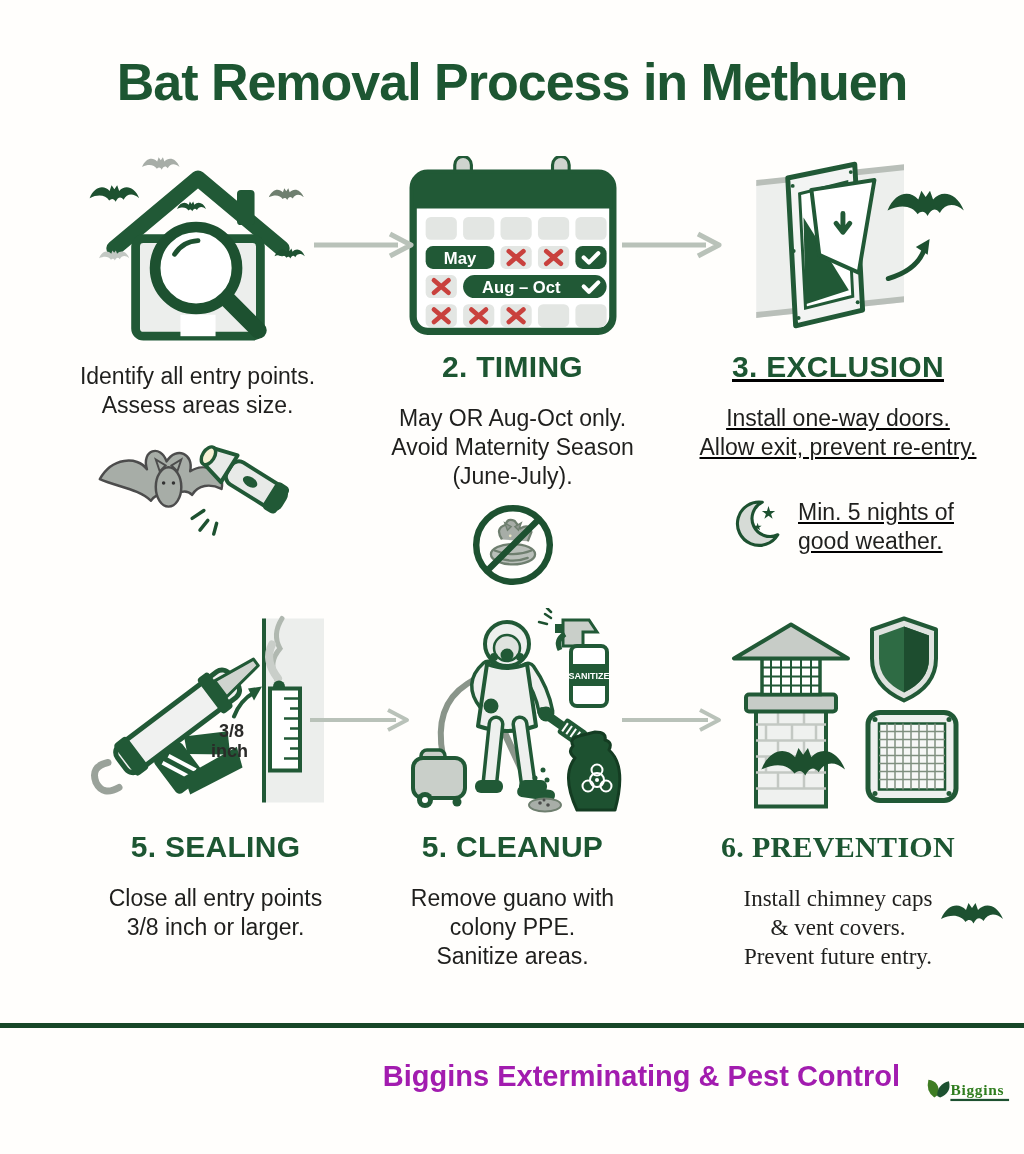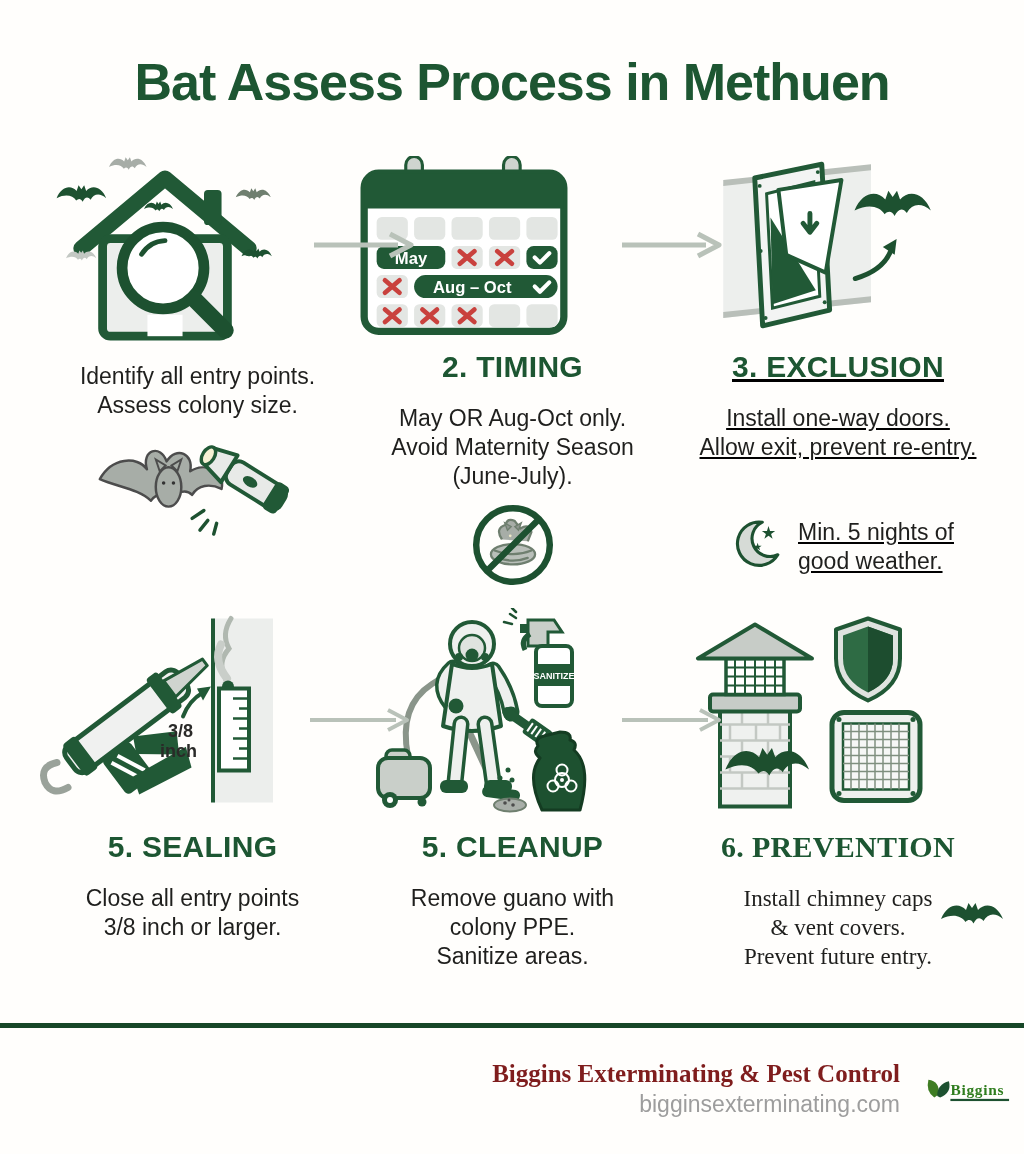--- a/index.html
+++ b/index.html
@@ -17,55 +17,55 @@
     font-family:"Liberation Sans", sans-serif;overflow:hidden;
   }
   .title{
     position:absolute;left:0;top:52px;width:1024px;text-align:center;
     font-size:52px;font-weight:800;letter-spacing:-1px;color:var(--green);margin:0;
   }
   .step{position:absolute;text-align:center;}
   #s1{left:40px;top:150px;width:315px;}
   #s2{left:360px;top:150px;width:305px;}
   #s3{left:672px;top:150px;width:332px;text-decoration:underline;}
-  #s4{left:35px;top:598px;width:315px;}
+  #s4{left:58px;top:598px;width:315px;}
   #s5{left:360px;top:598px;width:305px;}
   #s6{left:672px;top:598px;width:332px;font-family:Liberation Serif, serif;}
-  .icon-wrap{height:192px;display:flex;align-items:center;justify-content:flex-start;}
+  .icon-wrap{height:192px;display:flex;align-items:center;justify-content:center;}
   .row2 .icon-wrap{height:224px;}
   .step h2{margin:8px 0 0 0;font-size:30px;font-weight:800;color:var(--green);letter-spacing:.3px;}
   .desc{margin-top:20px;font-size:23px;line-height:29px;color:var(--ink);font-weight:500;}
   .subicon{margin-top:12px;display:flex;justify-content:center;}
-  .note{margin-top:54px;display:flex;align-items:center;justify-content:center;gap:14px;}
+  .note{margin-top:34px;display:flex;align-items:center;justify-content:center;gap:14px;}
   .note .note-text{font-size:23px;line-height:29px;color:var(--ink);text-align:left;font-weight:500;}
   .arrow{position:absolute;}
   #a1{left:312px;top:231px;}
   #a2{left:620px;top:231px;}
   #a3{left:308px;top:706px;}
   #a4{left:620px;top:706px;}
   .footer-bar{position:absolute;left:0;top:1023px;width:1024px;height:5px;background:var(--green-deep);}
   .footer-text{position:absolute;right:124px;top:1060px;text-align:right;}
-  .company{font-size:25px;font-weight:700;color:#7f1d1d;font-family:Liberation Serif, serif;}
+  .company{font-size:29px;font-weight:700;color:#a21caf;}
   .website{font-size:23px;color:#9d9d9d;margin-top:3px;}
   .logo{position:absolute;left:924px;top:1070px;}
   .corner-bat{position:absolute;right:0px;top:300px;}
 </style>
 </head>
 <body>
 
 <div class="page">
 
   <svg width="0" height="0" style="position:absolute" aria-hidden="true">
     <defs>
       <path id="bat" d="M1 20 C7 5 19 3 26 11 L28.5 4 L32 9 L35.5 4 L38 11 C45 3 57 5 63 20 C55 13 47.5 14.5 43.5 22 C40 17.5 36.5 18.5 33.5 24.5 C31.5 20.5 28.5 20 25.5 23 C21 16.5 12.5 14.5 1 20 Z"></path>
       <polygon id="star5" points="0,-9 2,-2.8 8.6,-2.8 3.3,1.1 5.3,7.3 0,3.4 -5.3,7.3 -3.3,1.1 -8.6,-2.8 -2,-2.8"></polygon>
     </defs>
   </svg>
 
-  <h1 class="title">Bat Assess Process in Methuen</h1>
+  <h1 class="title">Bat Removal Process in Methuen</h1>
 
   <section class="step" id="s1">
     <div class="icon-wrap">
       <svg width="250" height="195" viewBox="0 0 240 200">
         <path d="M34 102 L120 30 L206 102" fill="none" stroke="#215936" stroke-width="16" stroke-linecap="round" stroke-linejoin="round"></path>
         <rect x="160" y="42" width="18" height="36" rx="4" fill="#215936"></rect>
         <rect x="56" y="92" width="128" height="100" rx="8" fill="#eceeec" stroke="#215936" stroke-width="9"></rect>
         <rect x="102" y="170" width="36" height="22" fill="#ffffff"></rect>
         <circle cx="118" cy="122" r="42" fill="#ffffff" stroke="#1d5130" stroke-width="11"></circle>
         <path d="M96 108 A30 30 0 0 1 120 94" fill="none" stroke="#1d5130" stroke-width="5" stroke-linecap="round"></path>
@@ -73,21 +73,21 @@
         <use href="#bat" fill="#a7ada7" transform="translate(62,6) scale(0.62)"></use>
         <use href="#bat" fill="#1d5130" transform="translate(8,34) scale(0.82)"></use>
         <use href="#bat" fill="#1d5130" transform="translate(98,52) scale(0.48)"></use>
         <use href="#bat" fill="#6f7f6f" transform="translate(192,38) scale(0.58)"></use>
         <use href="#bat" fill="#1d5130" transform="translate(198,100) scale(0.5)"></use>
         <use href="#bat" fill="#c3c8c3" transform="translate(18,102) scale(0.5)"></use>
       </svg>
     </div>
     <div class="desc">
       <div>Identify all entry points.</div>
-      <div>Assess colony size.</div>
+      <div>Assess areas size.</div>
     </div>
     <div class="subicon">
       <svg width="216" height="108" viewBox="0 0 220 110">
         <path d="M10 48 C22 26 48 24 58 38 C52 18 72 12 78 30 C88 14 106 22 102 40 C118 30 138 40 134 58 C122 52 110 54 104 64 C98 58 88 60 84 70 C78 62 68 62 62 70 C50 58 28 56 10 48 Z" fill="#a7ada7" stroke="#4c4c4c" stroke-width="2.5" stroke-linejoin="round"></path>
         <ellipse cx="80" cy="56" rx="13" ry="20" fill="#a7ada7" stroke="#4c4c4c" stroke-width="2.5"></ellipse>
         <path d="M71 40 l-4 -12 l10 6 Z M89 40 l4 -12 l-10 6 Z" fill="#a7ada7" stroke="#4c4c4c" stroke-width="2"></path>
         <circle cx="75" cy="52" r="1.8" fill="#333"></circle>
           <circle cx="85" cy="52" r="1.8" fill="#333"></circle>
         <g transform="rotate(32 160 50)">
           <rect x="138" y="36" width="64" height="26" rx="9" fill="#e8eae8" stroke="#215936" stroke-width="4"></rect>
@@ -410,21 +410,20 @@
     <polyline points="80,4 99,14 80,24" fill="none" stroke="#b9c2b9" stroke-width="4" stroke-linejoin="round"></polyline>
   </svg>
   <svg class="arrow" id="a4" width="104" height="28" viewBox="0 0 104 28">
     <line x1="2" y1="14" x2="88" y2="14" stroke="#b9c2b9" stroke-width="4"></line>
     <polyline points="80,4 99,14 80,24" fill="none" stroke="#b9c2b9" stroke-width="4" stroke-linejoin="round"></polyline>
   </svg>
 
   <div class="footer-bar"></div>
   <div class="footer-text">
     <div class="company">Biggins Exterminating &amp; Pest Control</div>
-    <div class="website">bigginsexterminating.com</div>
   </div>
   <svg class="logo" width="88" height="46" viewBox="0 0 120 60">
     <path d="M14 36 Q2 28 6 12 Q22 14 20 32 Z" fill="#3f7d23"></path>
     <path d="M18 34 Q18 18 34 14 Q38 30 22 36 Z" fill="#1d5130"></path>
     <text x="36" y="33" font-family="Liberation Serif, serif" font-size="21" font-weight="bold" letter-spacing="1" fill="#2f7d1e">Biggins</text>
     <rect x="36" y="38" width="80" height="3" fill="#1d5130"></rect>
   </svg>
 
 </div>
 

